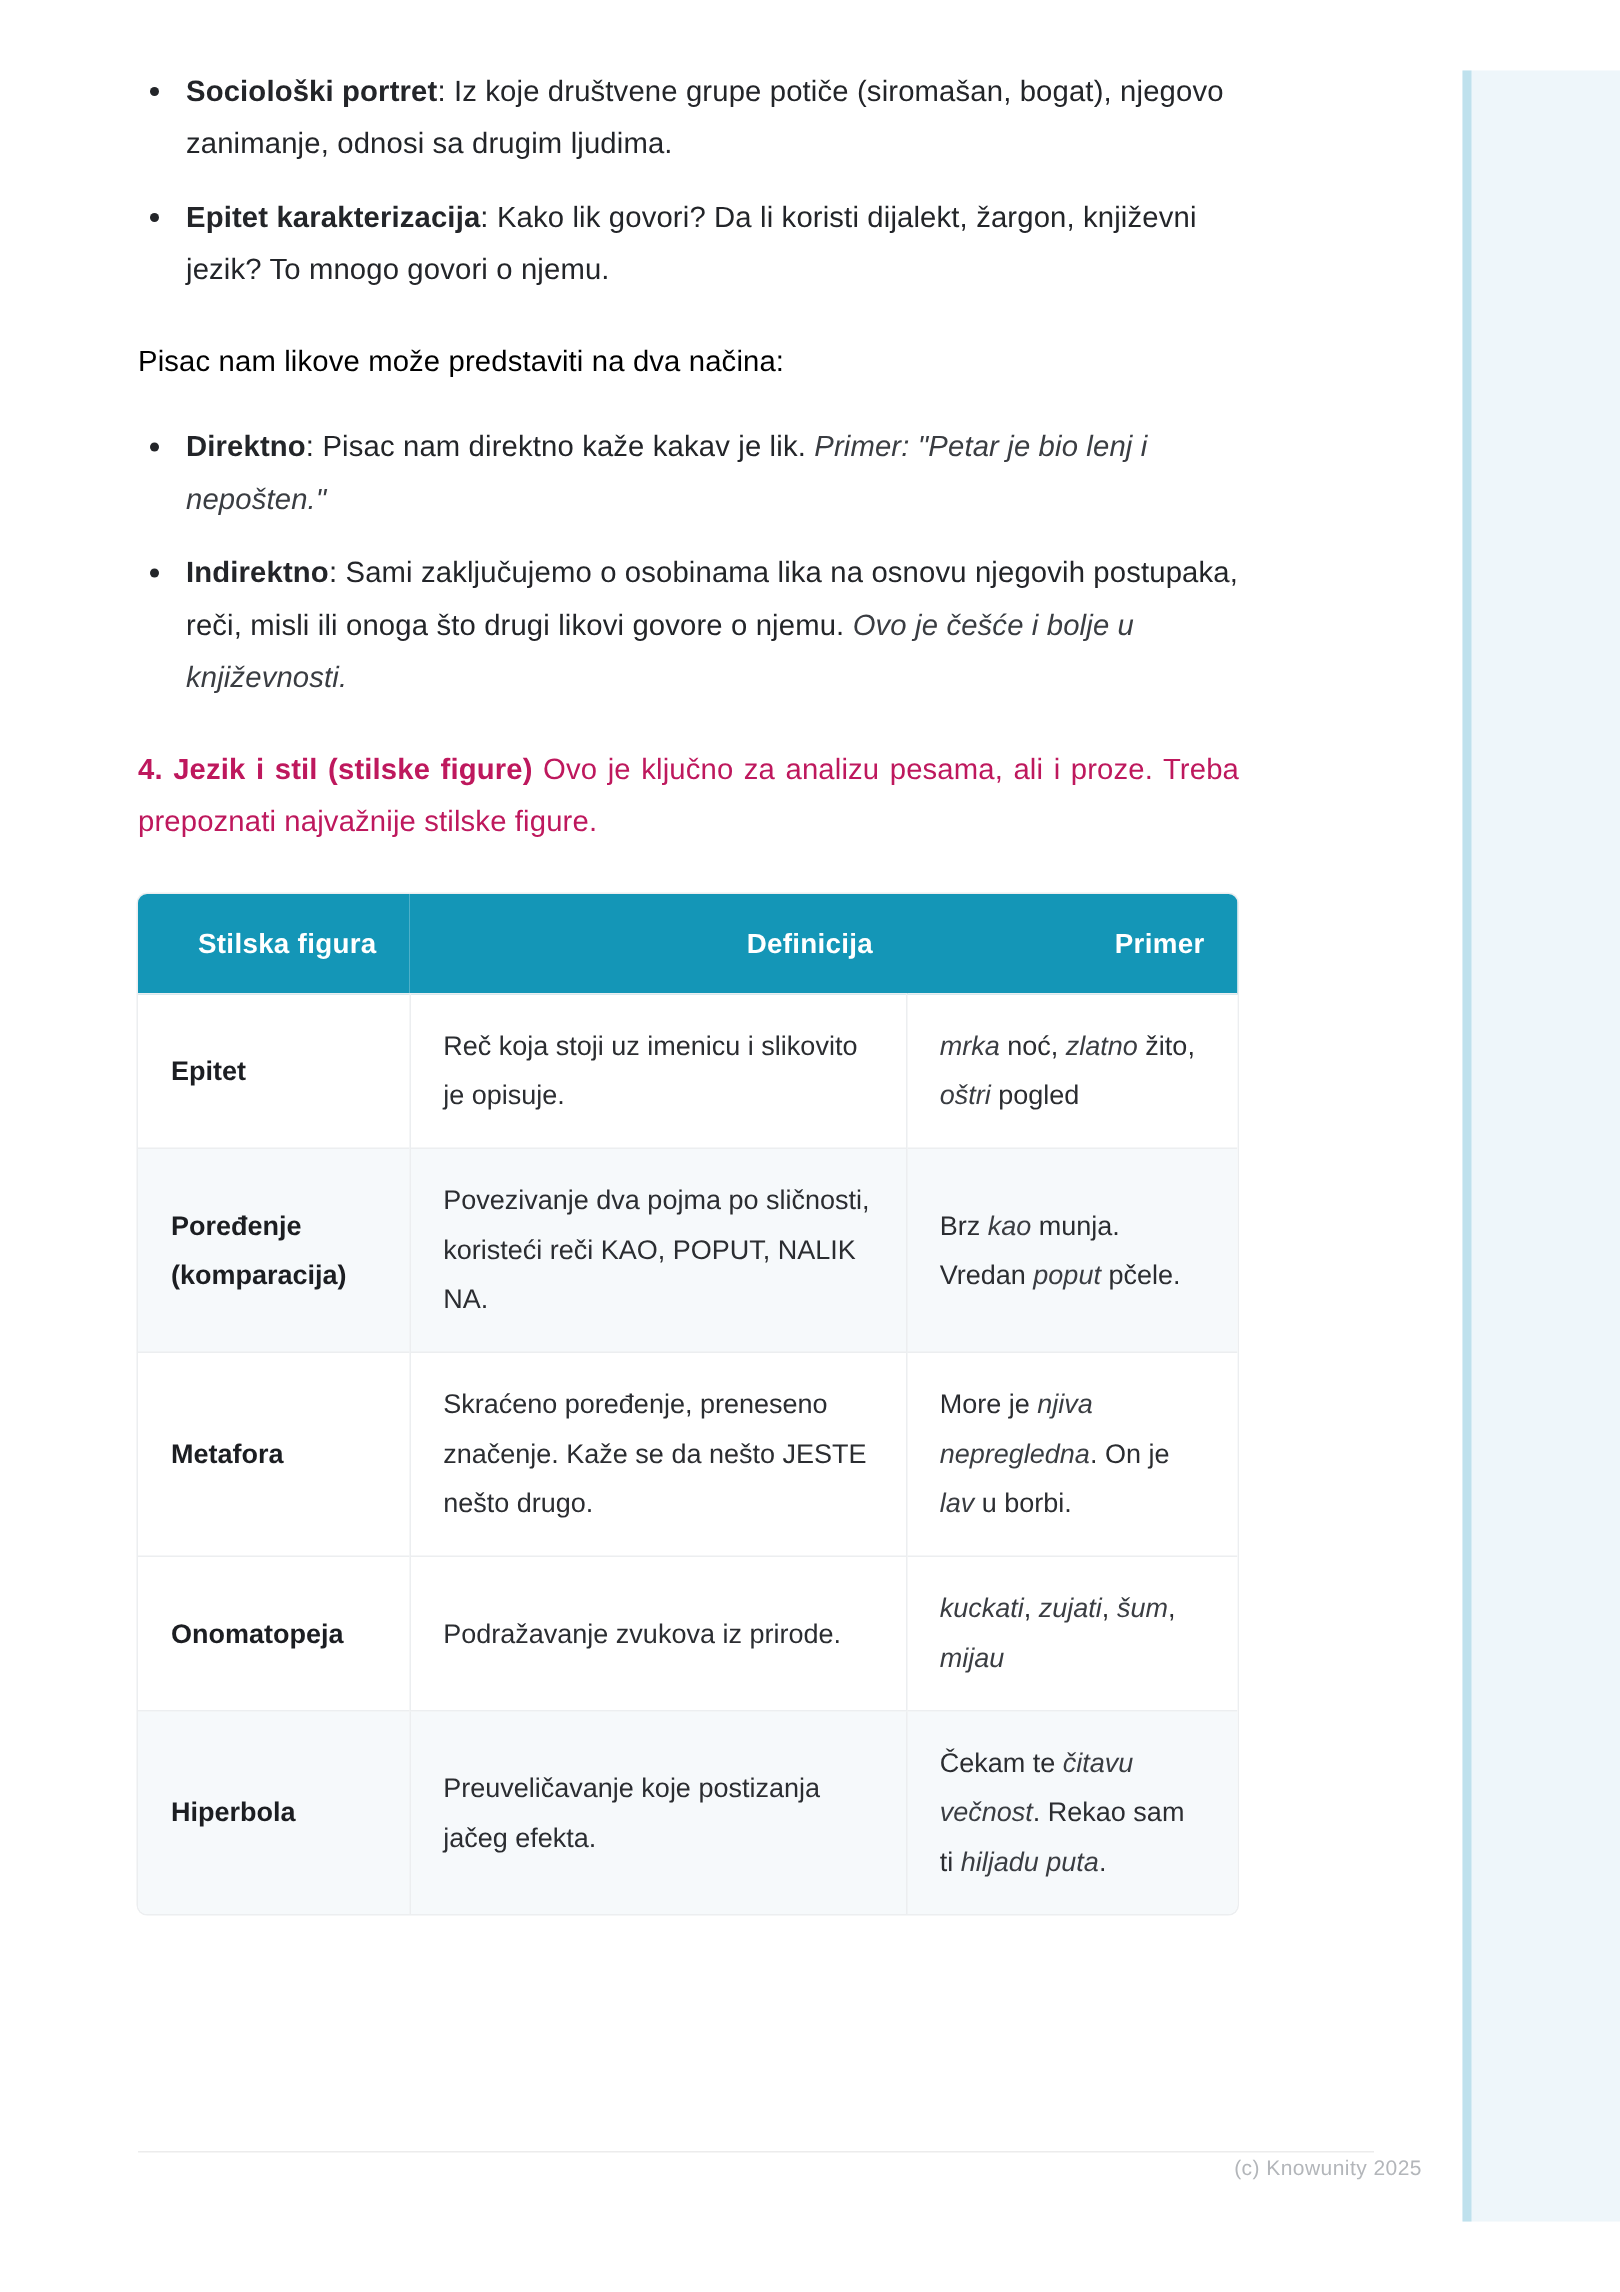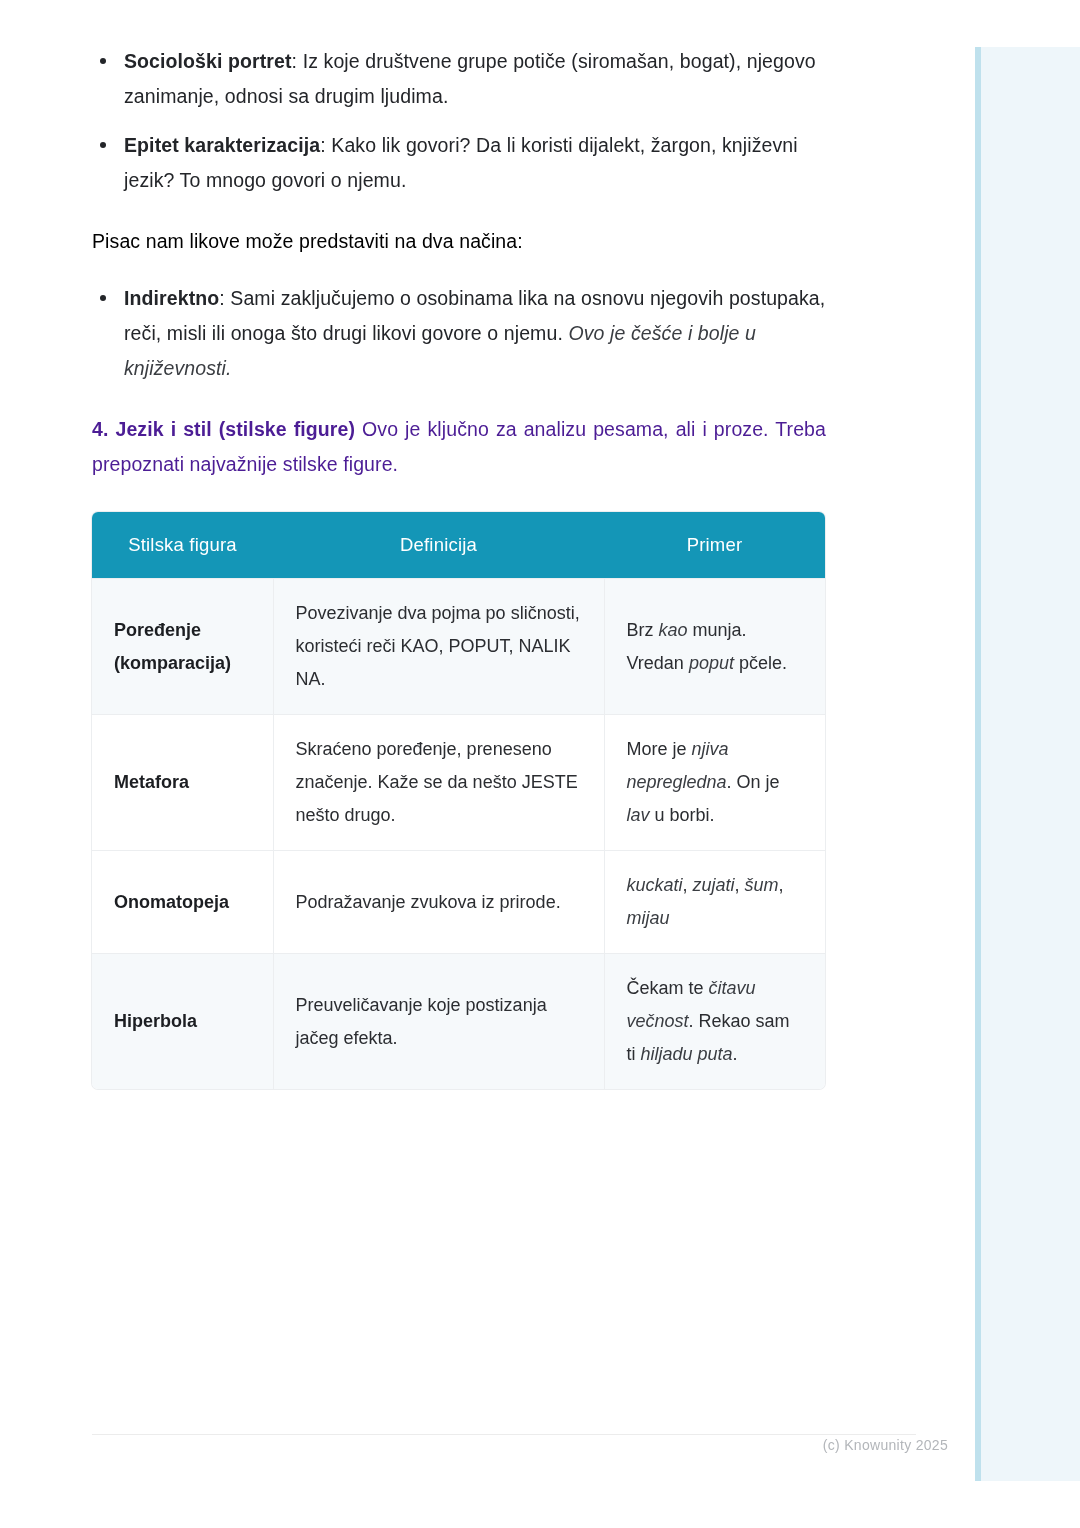--- a/index.html
+++ b/index.html
@@ -89,21 +89,21 @@
   }
 
   .gap-a { height: 26px; }
   .gap-b { height: 22px; }
   .gap-c { height: 26px; }
 
   p.section {
     font-size: 19.5px;
     line-height: 35px;
     margin: 0;
-    color: #4c1d95;
+    color: #be185d;
     text-align: justify;
     letter-spacing: 0.1px;
   }
   p.section .heading { font-weight: bold; }
 
   
   .table-wrap {
     margin-top: 30px;
     width: 733px;
     border-radius: 6px;
@@ -113,22 +113,22 @@
   }
   table.figures {
     border-collapse: collapse;
     width: 100%;
     table-layout: fixed;
   }
   table.figures thead th {
     background: #1496b7;
     color: #ffffff;
     font-size: 18.5px;
-    font-weight: normal;
-    text-align: center;
+    font-weight: bold;
+    text-align: right;
     padding: 22px 22px 22px 22px;
     vertical-align: middle;
     letter-spacing: 0.2px;
   }
   table.figures tbody td {
     font-size: 18px;
     line-height: 33px;
     padding: 18px 22px;
     vertical-align: middle;
     border-top: 1px solid #eceef0;
@@ -185,20 +185,23 @@
       </li>
     </ul>
 
     <div class="gap-a"></div>
 
     <p class="para">Pisac nam likove može predstaviti na dva načina:</p>
 
     <div class="gap-b"></div>
 
     <ul class="bullets">
+      <li>
+        <span class="dot"></span><span class="b">Direktno</span><span>: </span><span>Pisac nam direktno kaže kakav je lik. </span><span class="i">Primer: "Petar je bio lenj i nepošten."</span>
+      </li>
       <li>
         <span class="dot"></span><span class="b">Indirektno</span><span>: </span><span>Sami zaključujemo o osobinama lika na osnovu njegovih postupaka, reči, misli ili onoga što drugi likovi govore o njemu. </span><span class="i">Ovo je češće i bolje u književnosti.</span>
       </li>
     </ul>
 
     <div class="gap-c"></div>
 
     <p class="section"><span class="heading">4. Jezik i stil (stilske figure)</span><span> Ovo je ključno za analizu pesama, ali i proze. Treba prepoznati najvažnije stilske figure.</span></p>
 
     <div class="table-wrap">
@@ -209,20 +212,25 @@
             <col class="c3">
         </colgroup>
         <thead>
           <tr>
             <th>Stilska figura</th>
             <th>Definicija</th>
             <th>Primer</th>
           </tr>
         </thead>
         <tbody id="table-body">
+            <tr class="plain">
+              <td class="name">Epitet</td>
+              <td>Reč koja stoji uz imenicu i slikovito je opisuje.</td>
+              <td><span class="i">mrka</span><span> noć, </span><span class="i">zlatno</span><span> žito, </span><span class="i">oštri</span><span> pogled</span></td>
+            </tr>
             <tr class="alt">
               <td class="name">Poređenje (komparacija)</td>
               <td>Povezivanje dva pojma po sličnosti, koristeći reči KAO, POPUT, NALIK NA.</td>
               <td><span>Brz </span><span class="i">kao</span><span> munja. Vredan </span><span class="i">poput</span><span> pčele.</span></td>
             </tr>
             <tr class="plain">
               <td class="name">Metafora</td>
               <td>Skraćeno poređenje, preneseno značenje. Kaže se da nešto JESTE nešto drugo.</td>
               <td><span>More je </span><span class="i">njiva nepregledna</span><span>. On je </span><span class="i">lav</span><span> u borbi.</span></td>
             </tr>

